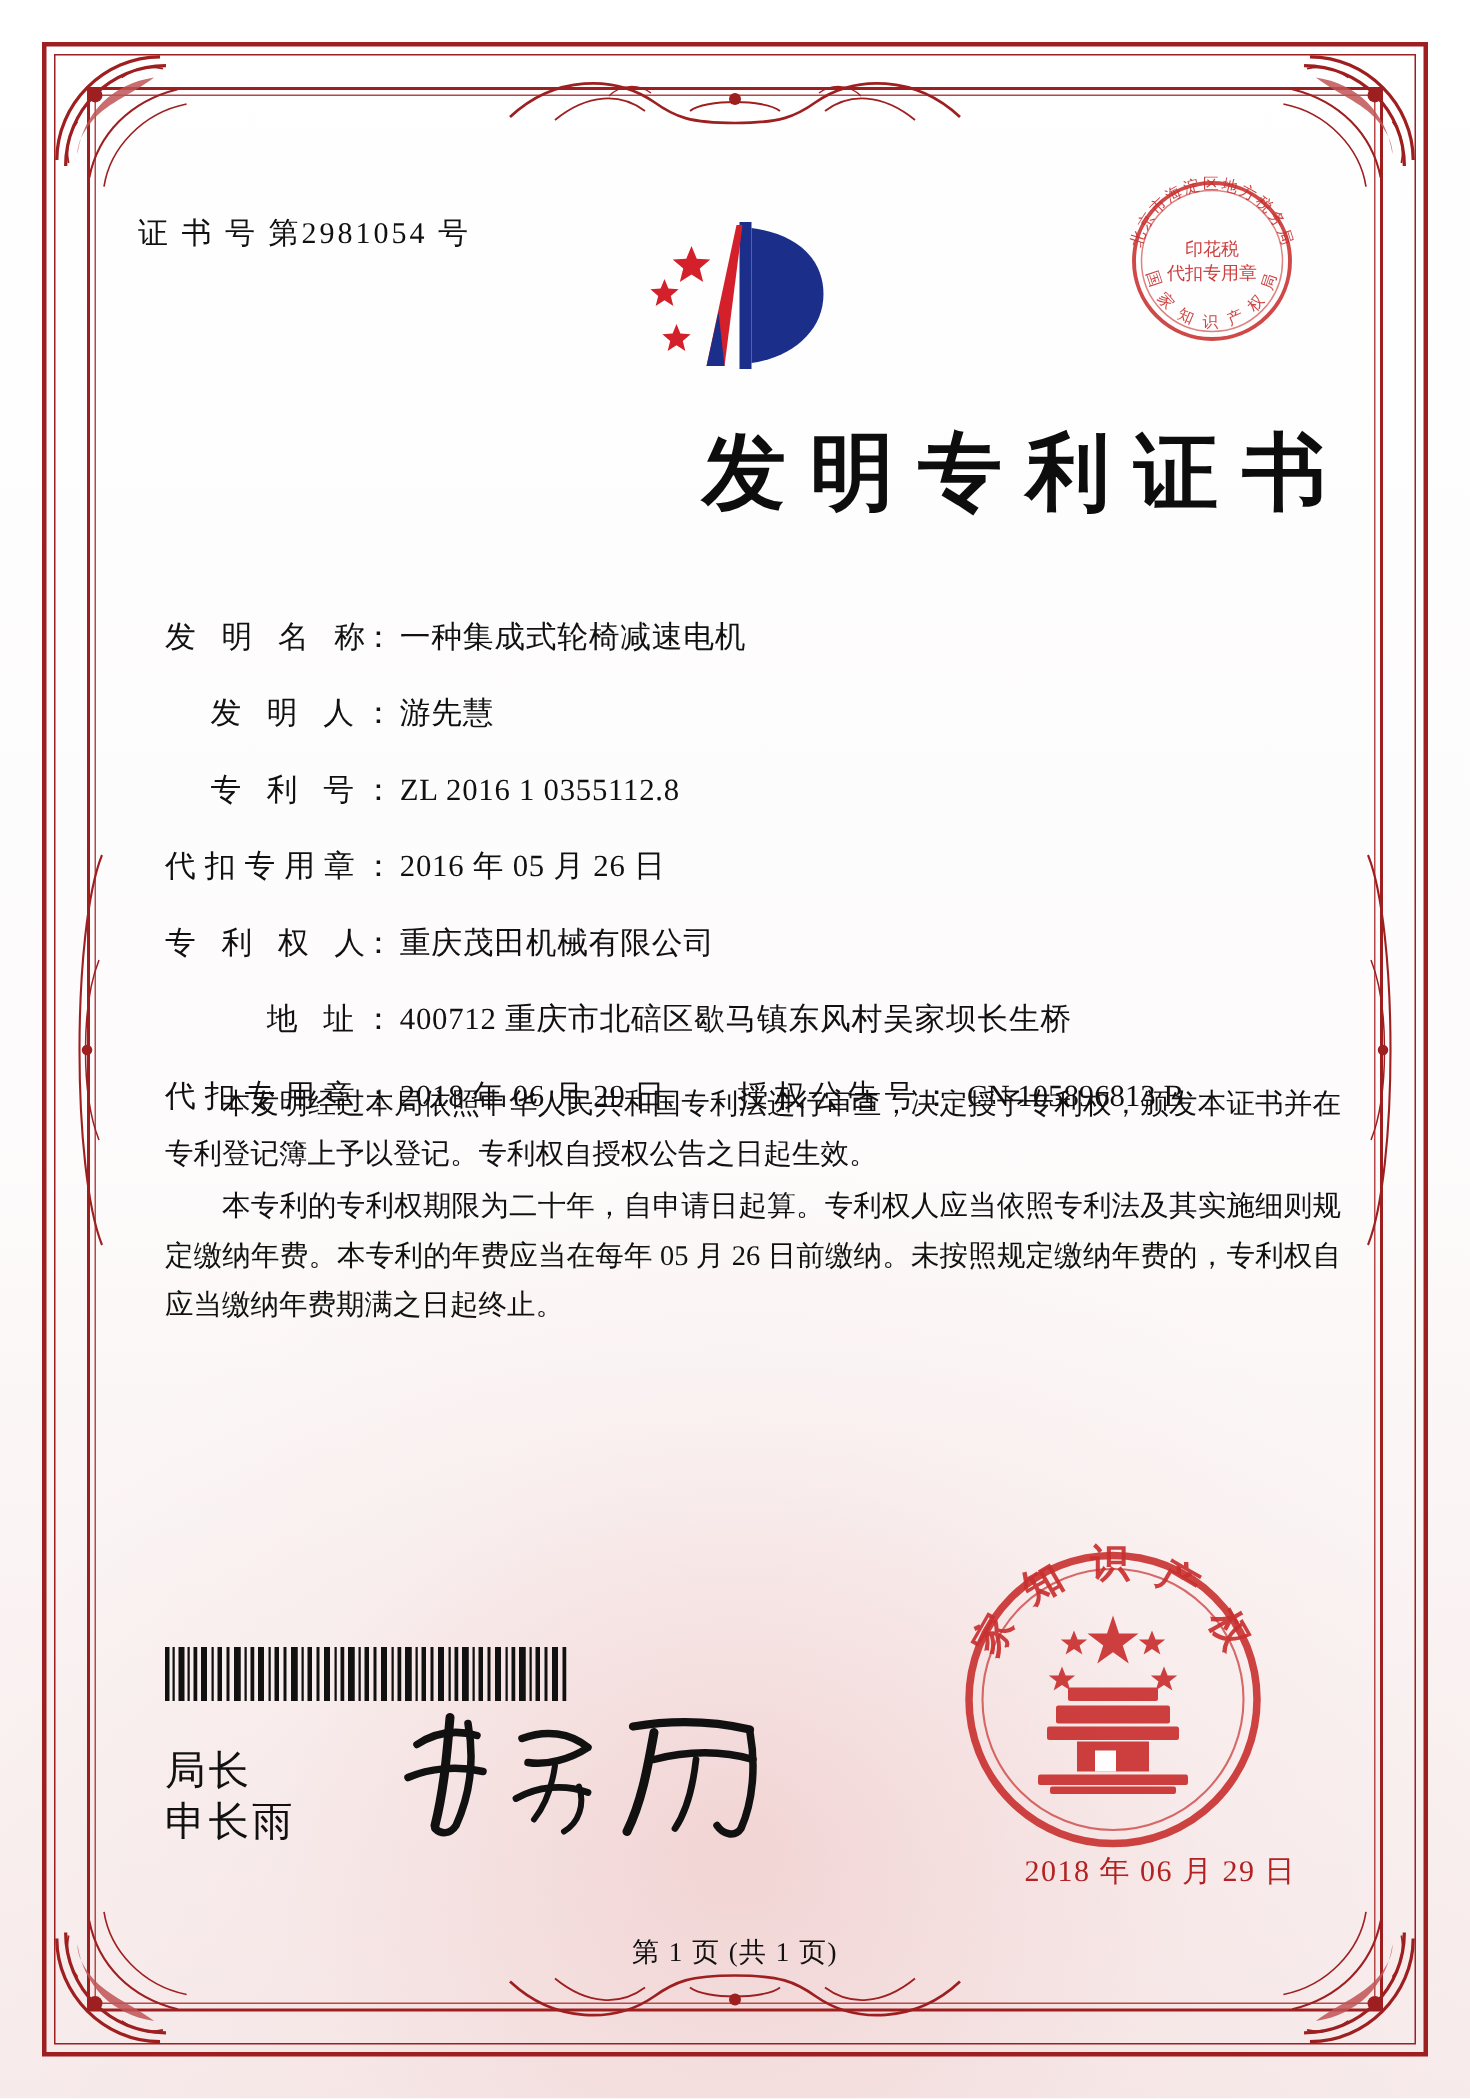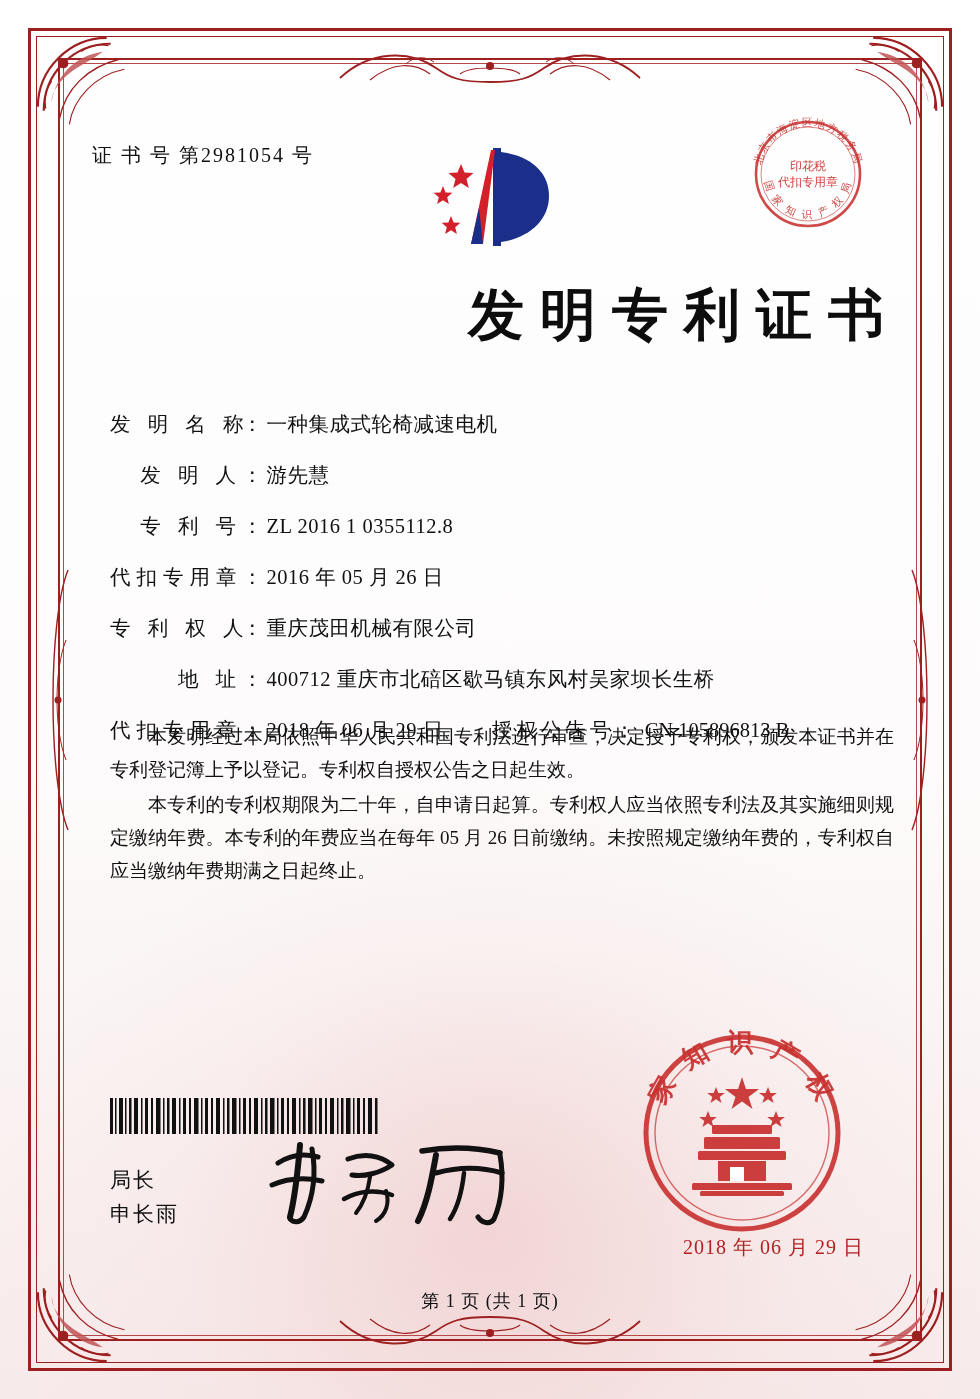--- a/index.html
+++ b/index.html
@@ -202,21 +202,21 @@
     width: 268px;
     height: 36px;
   }
   #barcode svg { width:100%; height:100%; display:block; }
 
   
   #director-block {
     position: absolute;
     left: 30px;
     bottom: 88px;
-    font-size: 21px;
+    font-size: 27px;
     line-height: 34px;
     color: #111;
     letter-spacing: 2px;
   }
 
   
   #signature {
     position: absolute;
     left: 180px;
     bottom: 90px;

